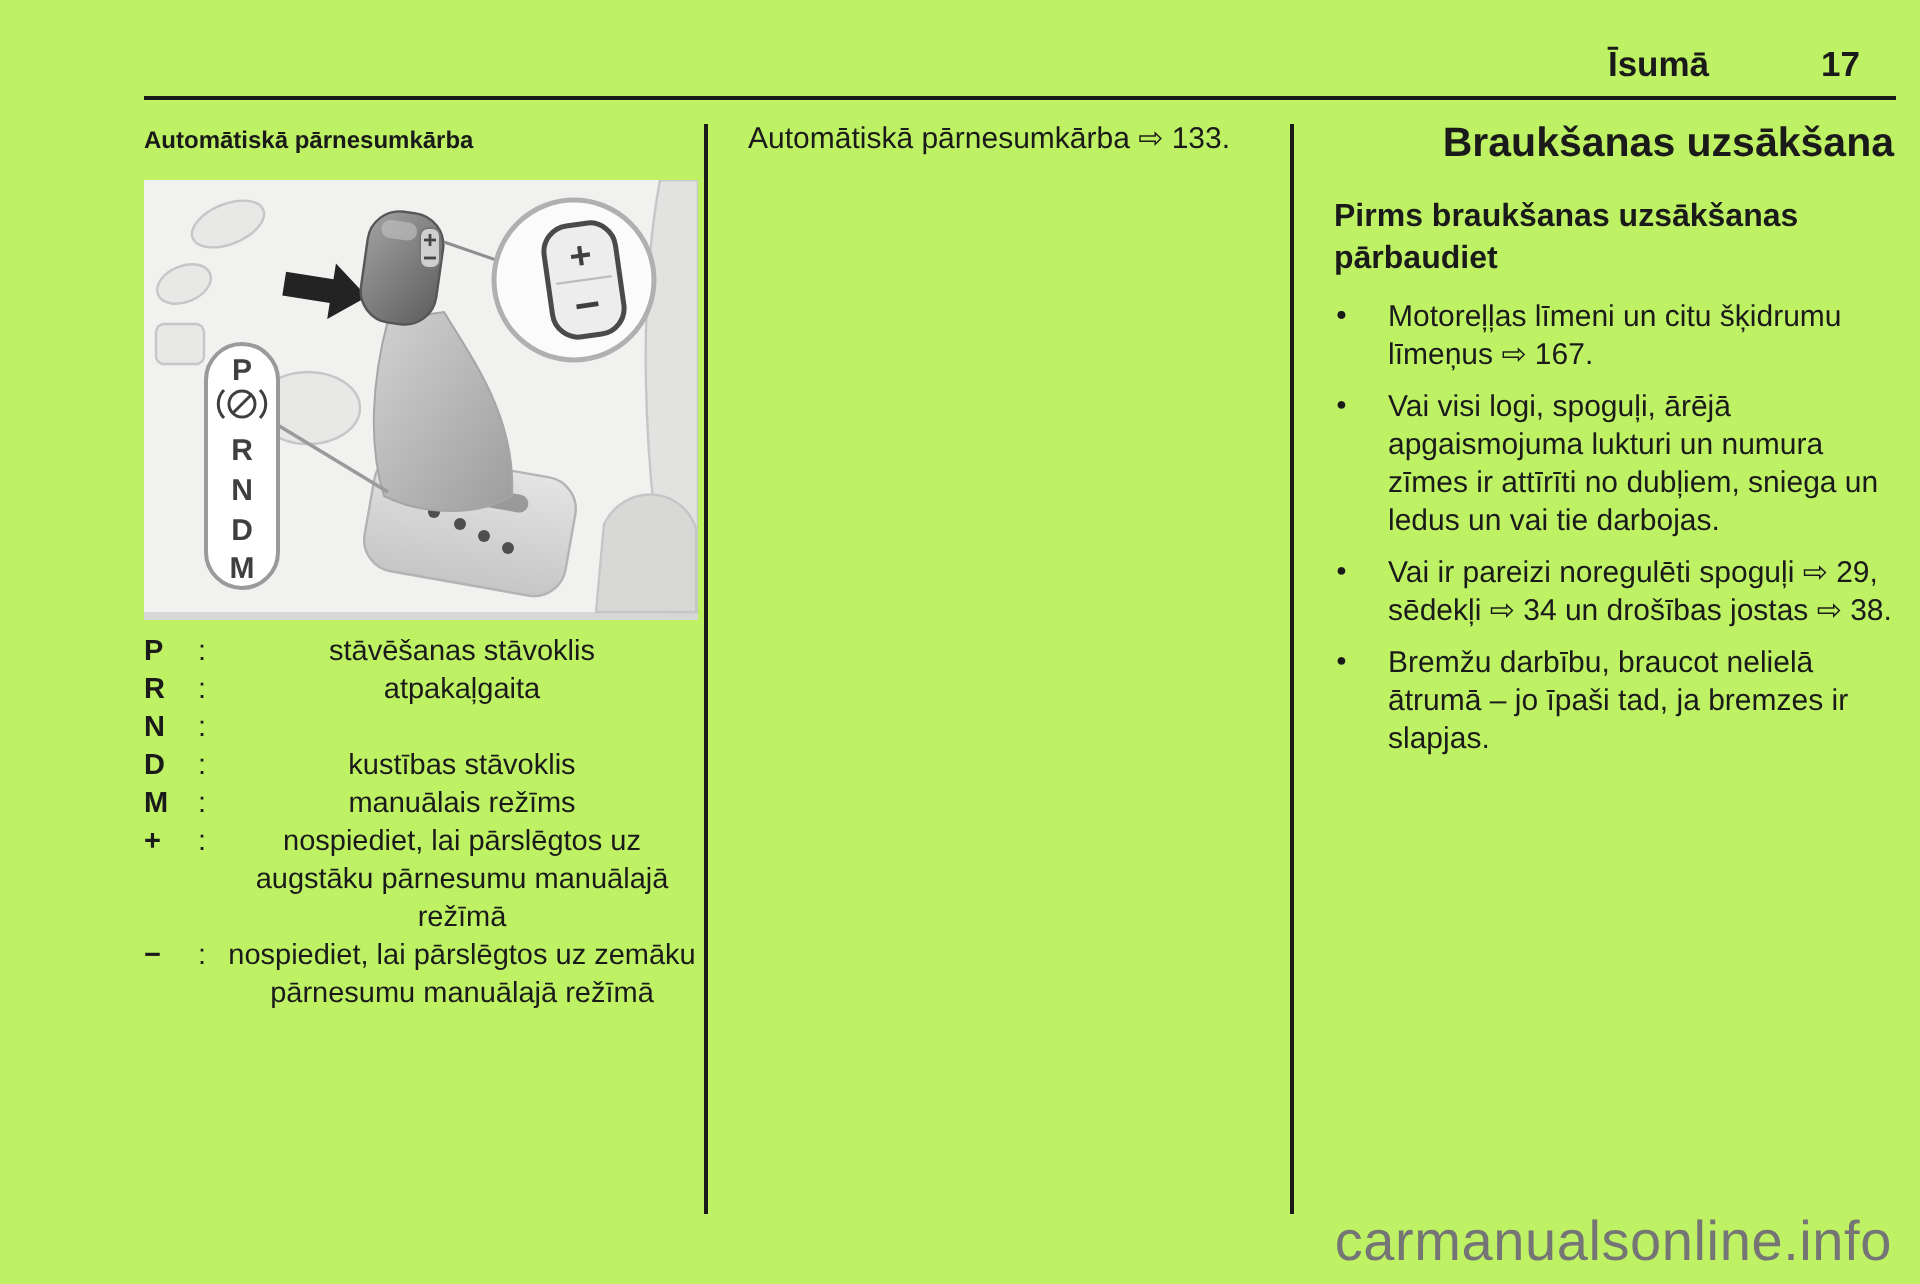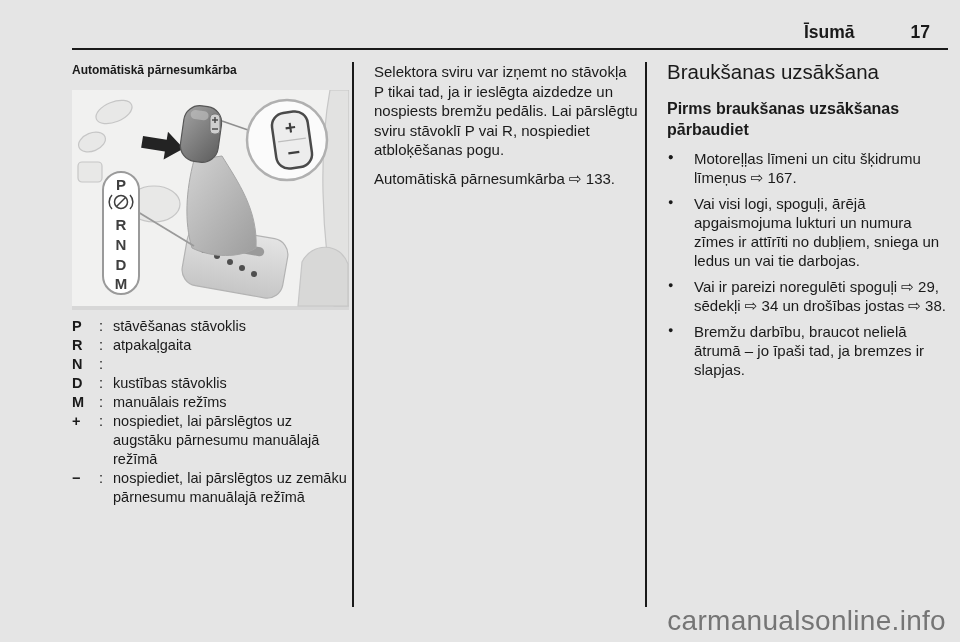--- a/index.html
+++ b/index.html
@@ -1,17 +1,17 @@
 <!DOCTYPE html>
 <html><head>
 <meta charset="utf-8">
 <style>
   html,body { margin:0; padding:0; background:#ffffff; }
   .page {
-    position:relative; width:960px; height:642px; background:#e5e5e5;
+    position:relative; width:960px; height:642px; background:#bef264;
     font-family:"Liberation Sans","DejaVu Sans",sans-serif;
     color:#1a1a1a; overflow:hidden;
   }
 
   
   .page-header {
     position:absolute; top:22px; right:30px;
     display:flex; align-items:baseline; gap:56px;
     font-weight:bold; font-size:17.5px;
   }
@@ -21,34 +21,34 @@
   .vsep { position:absolute; top:62px; width:2px; height:545px; background:#1a1a1a; }
   .vsep-1 { left:352px; }
   .vsep-2 { left:645px; }
 
   .col { position:absolute; top:60px; }
   .col-left   { left:72px;  width:277px; }
   .col-middle { left:374px; width:266px; }
   .col-right  { left:667px; width:280px; }
 
   h2.col-heading { margin:0 0 10px 0; font-size:12px; font-weight:bold; line-height:20px; }
-  h1.col-heading { margin:0 0 14px 0; font-size:20.5px; font-weight:normal; line-height:24px; }
+  h1.col-heading { margin:0 0 14px 0; font-size:20.5px; font-weight:bold; line-height:24px;text-align:right; }
   h3.sub-heading { margin:0 0 9px 0; font-size:16px; font-weight:bold; line-height:21px; }
 
   
   figure { margin:0 0 7px 0; }
   figure svg { display:block; }
   .svg-letter { font-family:"Liberation Sans","DejaVu Sans",sans-serif; font-weight:bold; fill:#3f3f3f; }
 
   
   .legend { font-size:14.5px; line-height:19px; }
   .legend-row { display:flex; }
   .legend-term  { flex:0 0 27px; font-weight:bold; }
   .legend-colon { flex:0 0 14px; }
-  .legend-desc  { flex:1; }
+  .legend-desc  { flex:1;text-align:center; }
 
   
   .body-par { margin:2px 0 9px 0; font-size:15px; line-height:19.5px; }
   .ref-par  { margin:0; font-size:15px; line-height:19.5px; }
 
   
   .bullet-list { list-style:none; margin:0; padding:0; font-size:15px; line-height:19px; }
   .bullet-list li { position:relative; padding-left:27px; margin:0 0 7px 0; }
   .bullet-marker { position:absolute; left:1px; top:4px; font-size:9px; line-height:9px; }
 
@@ -196,21 +196,20 @@
         <span class="legend-term">−</span>
         <span class="legend-colon">:</span>
         <span class="legend-desc">nospiediet, lai pārslēgtos uz zemāku pārnesumu manuālajā režīmā</span>
       </div>
     </div>
   </section>
 
   <div class="vsep vsep-1"></div>
 
   <section class="col col-middle">
-    <p class="body-par">Selektora sviru var izņemt no stāvokļa P tikai tad, ja ir ieslēgta aizdedze un nospiests bremžu pedālis. Lai pārslēgtu sviru stāvoklī P vai R, nospiediet atbloķēšanas pogu.</p>
     <p class="ref-par">Automātiskā pārnesumkārba ⇨ 133.</p>
   </section>
 
   <div class="vsep vsep-2"></div>
 
   <section class="col col-right">
     <h1 class="col-heading">Braukšanas uzsākšana</h1>
     <h3 class="sub-heading">Pirms braukšanas uzsākšanas pārbaudiet</h3>
 
     <ul class="bullet-list">

